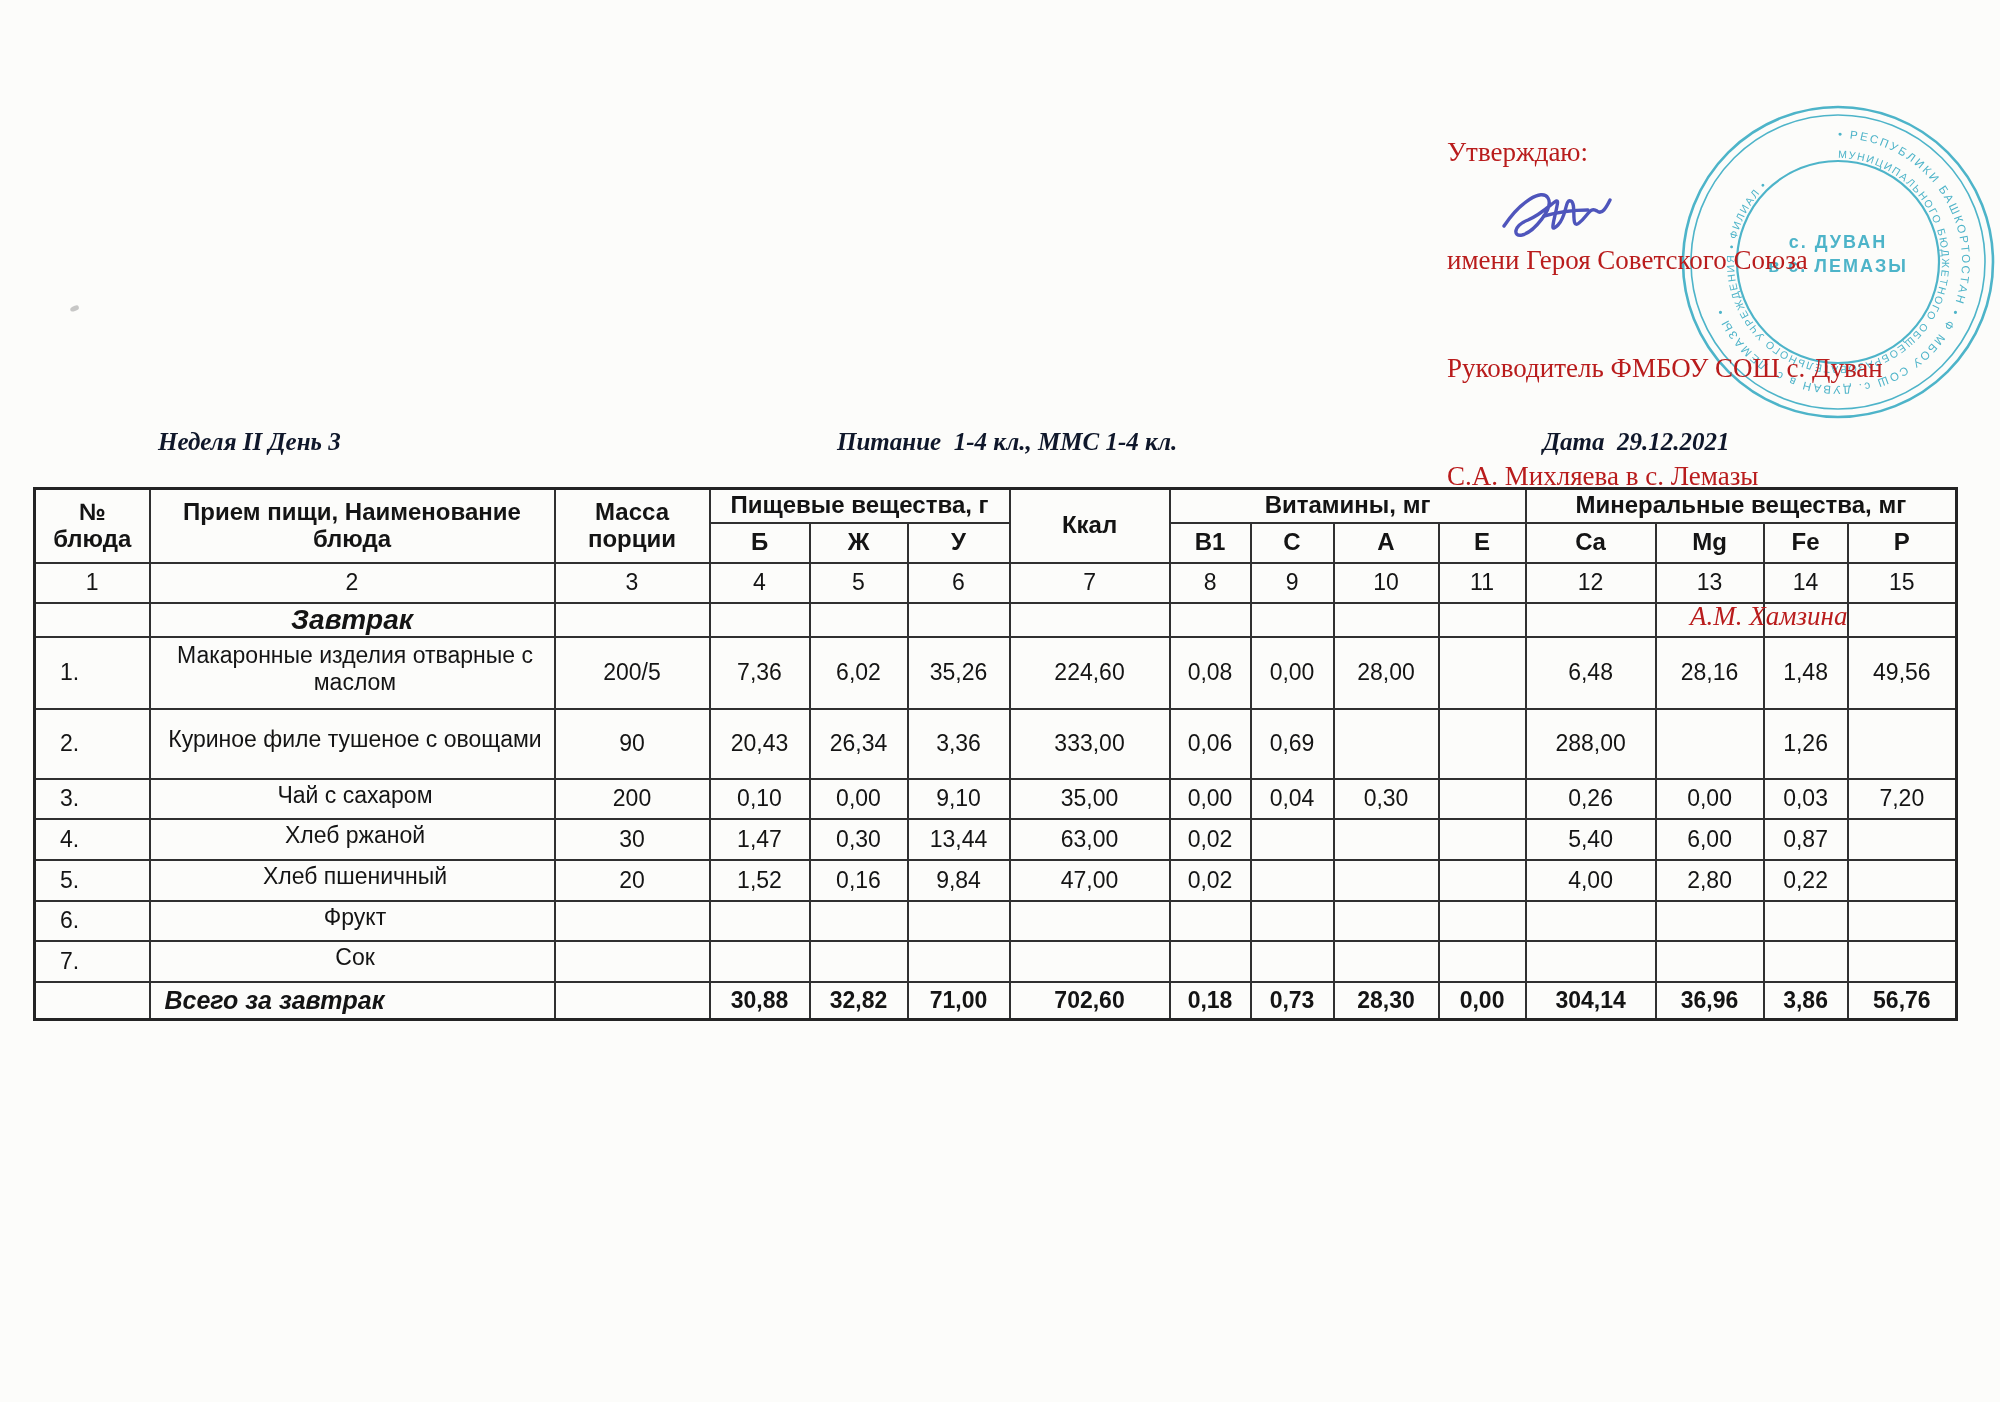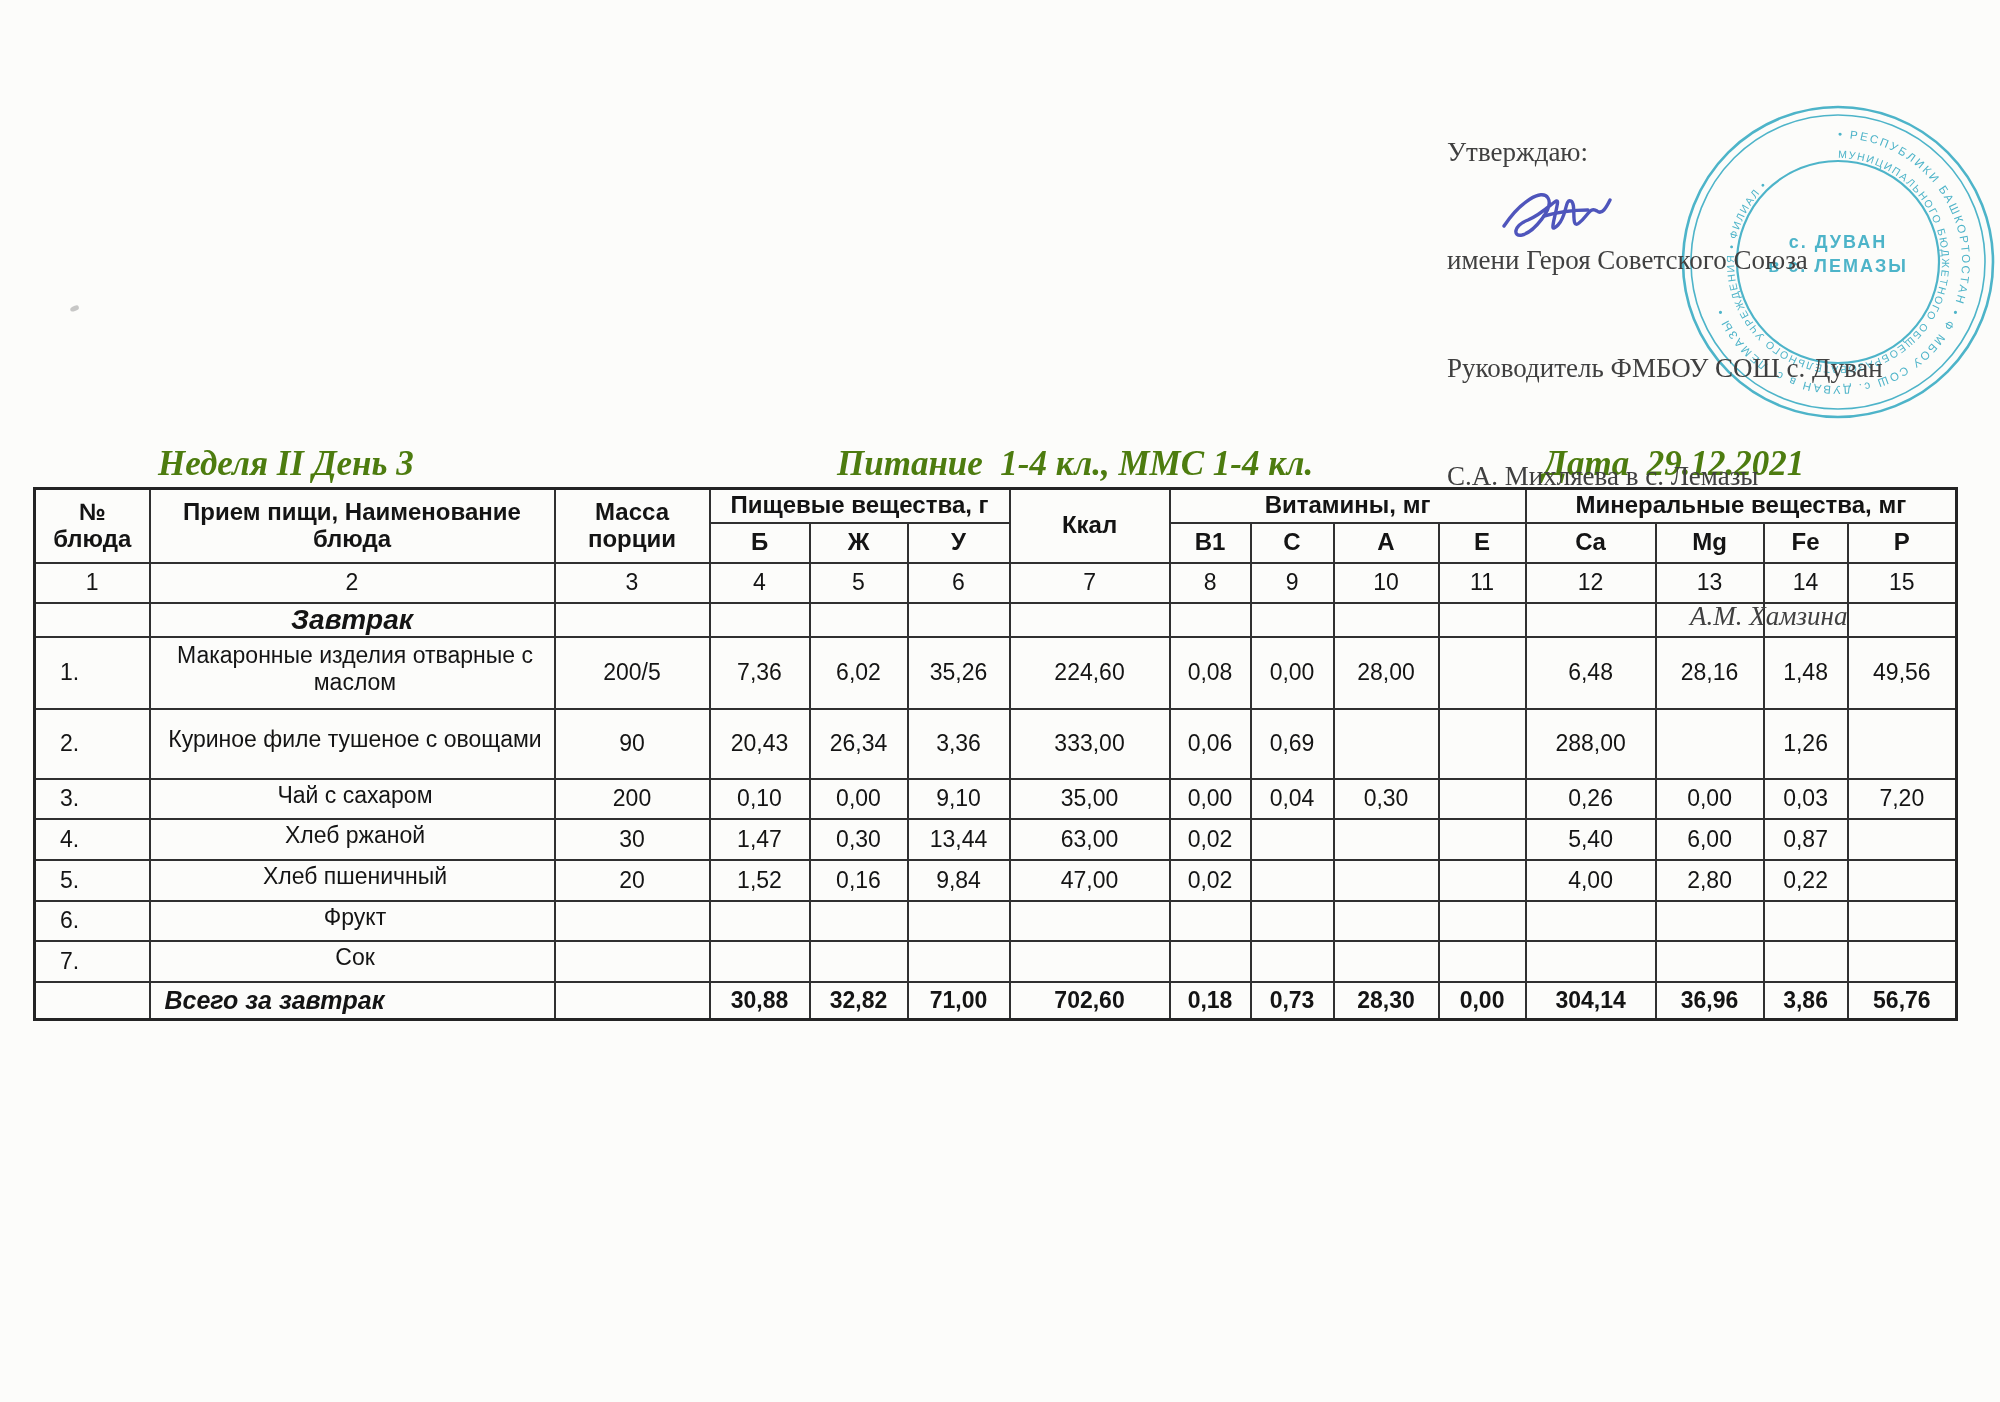--- a/index.html
+++ b/index.html
@@ -5,35 +5,35 @@
   html,body { margin:0; padding:0; background:#888; }
   .page {
     position:relative; width:2000px; height:1402px;
     background:#fcfcfa; overflow:hidden;
     font-family:"Liberation Sans", sans-serif; color:#1a1a1a;
   }
   
   .approval {
     position:absolute; left:1447px; top:62px; z-index:3;
     font-family:"Liberation Serif", serif; font-size:27px; line-height:36px;
-    color:#404040; white-space:pre;
+    color:#b91c1c; white-space:pre;
   }
   .approval .signer { margin-top:32px; padding-left:243px;font-style:italic; }
   
   .signature { position:absolute; left:1498px; top:182px; z-index:4; }
   
   .stamp {
     position:absolute; left:1678px; top:102px; z-index:2;
     opacity:.92; mix-blend-mode:multiply;
   }
   
   .title-row {
-    position:absolute; top:444px; left:0; width:100%; height:42px; z-index:1;
+    position:absolute; top:428px; left:0; width:100%; height:42px; z-index:1;
     font-family:"Liberation Serif", serif; font-weight:bold; font-style:italic;
-    font-size:35px; color:#4d7c0f;
+    font-size:25px; color:#0f172a;
   }
   .title-row span { position:absolute; top:0; white-space:pre; }
   .t-left   { left:158px; }
   .t-center { left:837px; }
   .t-right  { left:1543px; }
   
   table.menu {
     position:absolute; left:33px; top:487px; width:1922px; z-index:1;
     border-collapse:collapse; table-layout:fixed;
     border:3px solid #242424;

